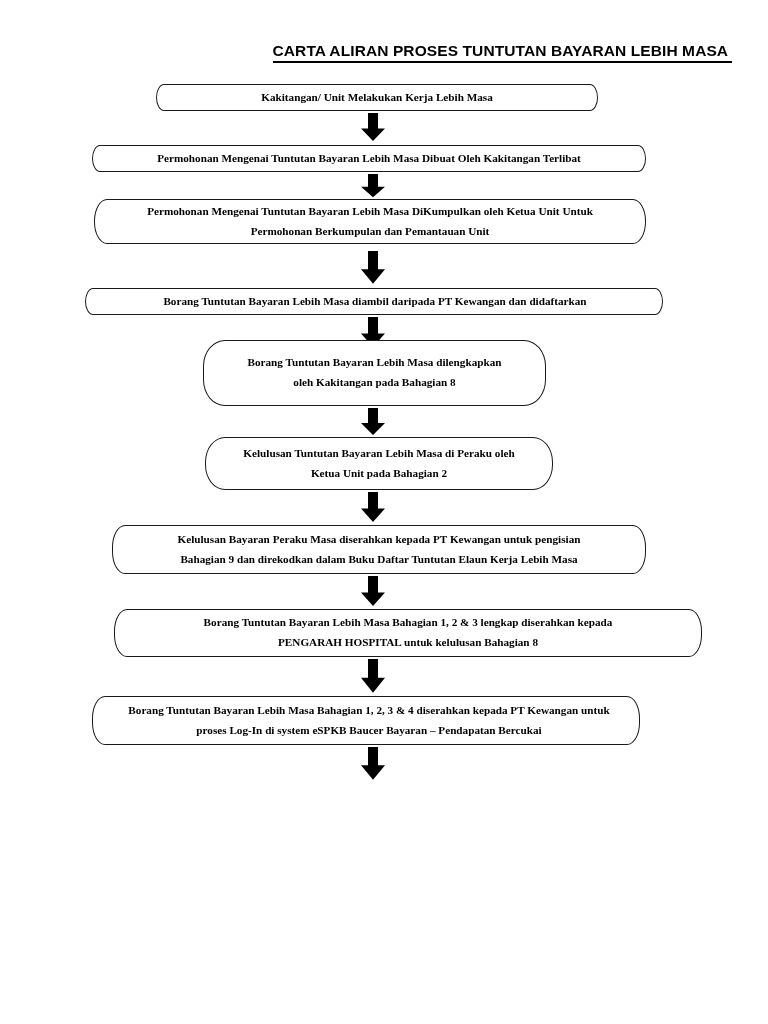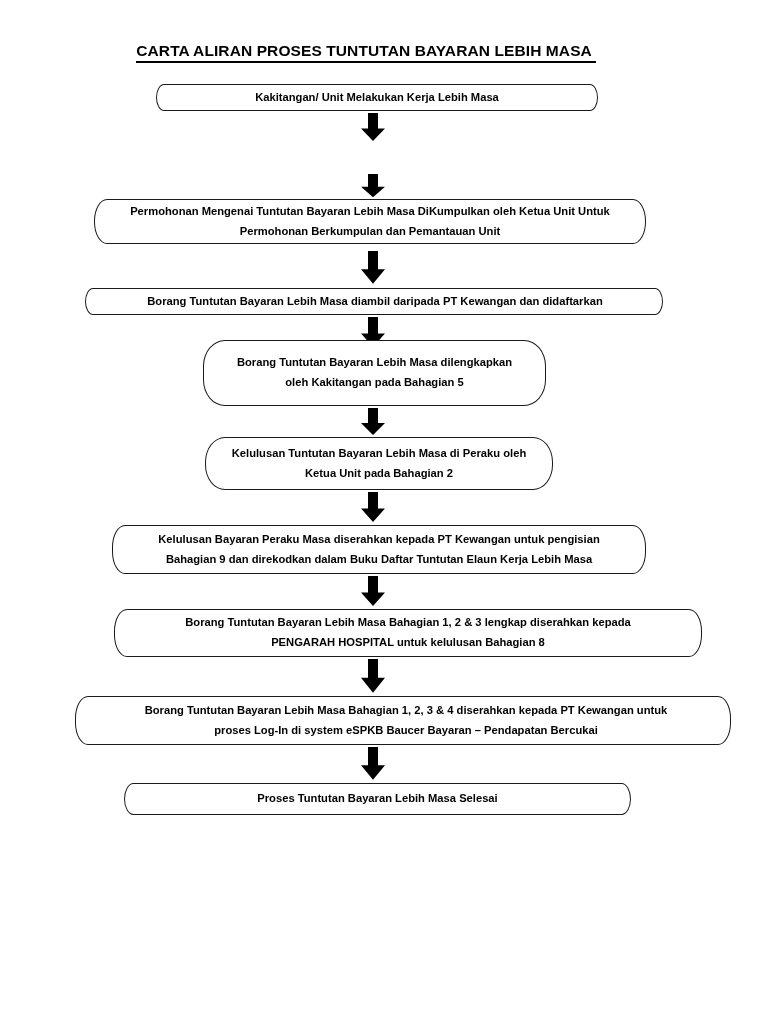--- a/index.html
+++ b/index.html
@@ -22,21 +22,21 @@
     top: 0;
     width: 768px;
     height: 1024px;
   }
 
   .title {
     position: absolute;
     left: 0;
     top: 42px;
     width: 732px;
-    text-align: center;
+    text-align: right;
     font-size: 15.5px;
     font-weight: bold;
     letter-spacing: 0.1px;
     color: #000;
   }
   .title span.u {
     border-bottom: 2px solid #000;
     padding-bottom: 1px;
     display: inline-block;
     line-height: 1.15;
@@ -52,21 +52,21 @@
     display: flex;
     align-items: center;
     justify-content: center;
     text-align: center;
     font-size: 11.2px;
     font-weight: bold;
     line-height: 1.75;
     color: #000;
     padding: 0 10px;
   }
-  .node .txt { display: block; width: 100%; }
+  .node .txt { display: block; width: 100%; font-family: Liberation Serif, serif; }
   .node .line { display: block; }
 
   .arrow {
     position: absolute;
     width: 26px;
   }
   .arrow svg { display: block; width: 100%; height: 100%; }
 </style>
 </head>
 <body>
@@ -82,20 +82,25 @@
       <span class="line">Kakitangan/ Unit Melakukan Kerja Lebih Masa</span>
     </span>
   </div>
 
   <div class="arrow" style="left:360px; top:113px; height:29px;">
     <svg viewBox="0 0 26 30" preserveAspectRatio="none" aria-hidden="true">
       <polygon points="8,0 18,0 18,16 25,16 13,29 1,16 8,16" fill="#000000"></polygon>
     </svg>
   </div>
 
+  <div class="node" style="left:92px; top:145px; width:554px; height:27px;">
+    <span class="txt">
+      <span class="line">Permohonan Mengenai Tuntutan Bayaran Lebih Masa  Dibuat Oleh Kakitangan Terlibat</span>
+    </span>
+  </div>
 
   <div class="arrow" style="left:360px; top:174px; height:24px;">
     <svg viewBox="0 0 26 30" preserveAspectRatio="none" aria-hidden="true">
       <polygon points="8,0 18,0 18,16 25,16 13,29 1,16 8,16" fill="#000000"></polygon>
     </svg>
   </div>
 
   <div class="node" style="left:94px; top:199px; width:552px; height:45px;">
     <span class="txt">
       <span class="line">Permohonan Mengenai Tuntutan Bayaran Lebih Masa  DiKumpulkan oleh Ketua Unit Untuk</span>
@@ -117,21 +122,21 @@
 
   <div class="arrow" style="left:360px; top:317px; height:31px;">
     <svg viewBox="0 0 26 30" preserveAspectRatio="none" aria-hidden="true">
       <polygon points="8,0 18,0 18,16 25,16 13,29 1,16 8,16" fill="#000000"></polygon>
     </svg>
   </div>
 
   <div class="node" style="left:203px; top:340px; width:343px; height:66px; border-radius:22px / 26px;text-align:center;">
     <span class="txt">
       <span class="line">Borang Tuntutan Bayaran Lebih Masa  dilengkapkan</span>
-      <span class="line">oleh Kakitangan pada Bahagian 5</span>
+      <span class="line">oleh Kakitangan pada Bahagian 8</span>
     </span>
   </div>
 
   <div class="arrow" style="left:360px; top:408px; height:28px;">
     <svg viewBox="0 0 26 30" preserveAspectRatio="none" aria-hidden="true">
       <polygon points="8,0 18,0 18,16 25,16 13,29 1,16 8,16" fill="#000000"></polygon>
     </svg>
   </div>
 
   <div class="node" style="left:205px; top:437px; width:348px; height:53px; border-radius:20px / 25px;">
@@ -166,32 +171,27 @@
       <span class="line">PENGARAH HOSPITAL untuk kelulusan Bahagian 8</span>
     </span>
   </div>
 
   <div class="arrow" style="left:360px; top:659px; height:35px;">
     <svg viewBox="0 0 26 30" preserveAspectRatio="none" aria-hidden="true">
       <polygon points="8,0 18,0 18,16 25,16 13,29 1,16 8,16" fill="#000000"></polygon>
     </svg>
   </div>
 
-  <div class="node" style="left:75px; top:696px; width:656px; height:49px;padding-left:16px;">
+  <div class="node" style="left:92px; top:696px; width:548px; height:49px;padding-left:16px;">
     <span class="txt">
       <span class="line">Borang Tuntutan Bayaran Lebih Masa  Bahagian 1, 2, 3 &amp; 4 diserahkan kepada PT Kewangan untuk</span>
       <span class="line">proses Log-In di system eSPKB  Baucer Bayaran – Pendapatan Bercukai</span>
     </span>
   </div>
 
   <div class="arrow" style="left:360px; top:747px; height:34px;">
     <svg viewBox="0 0 26 30" preserveAspectRatio="none" aria-hidden="true">
       <polygon points="8,0 18,0 18,16 25,16 13,29 1,16 8,16" fill="#000000"></polygon>
     </svg>
   </div>
 
-  <div class="node" style="left:124px; top:783px; width:507px; height:32px;">
-    <span class="txt">
-      <span class="line">Proses Tuntutan Bayaran Lebih Masa  Selesai</span>
-    </span>
-  </div>
 
 </div>
 
 </body></html>

